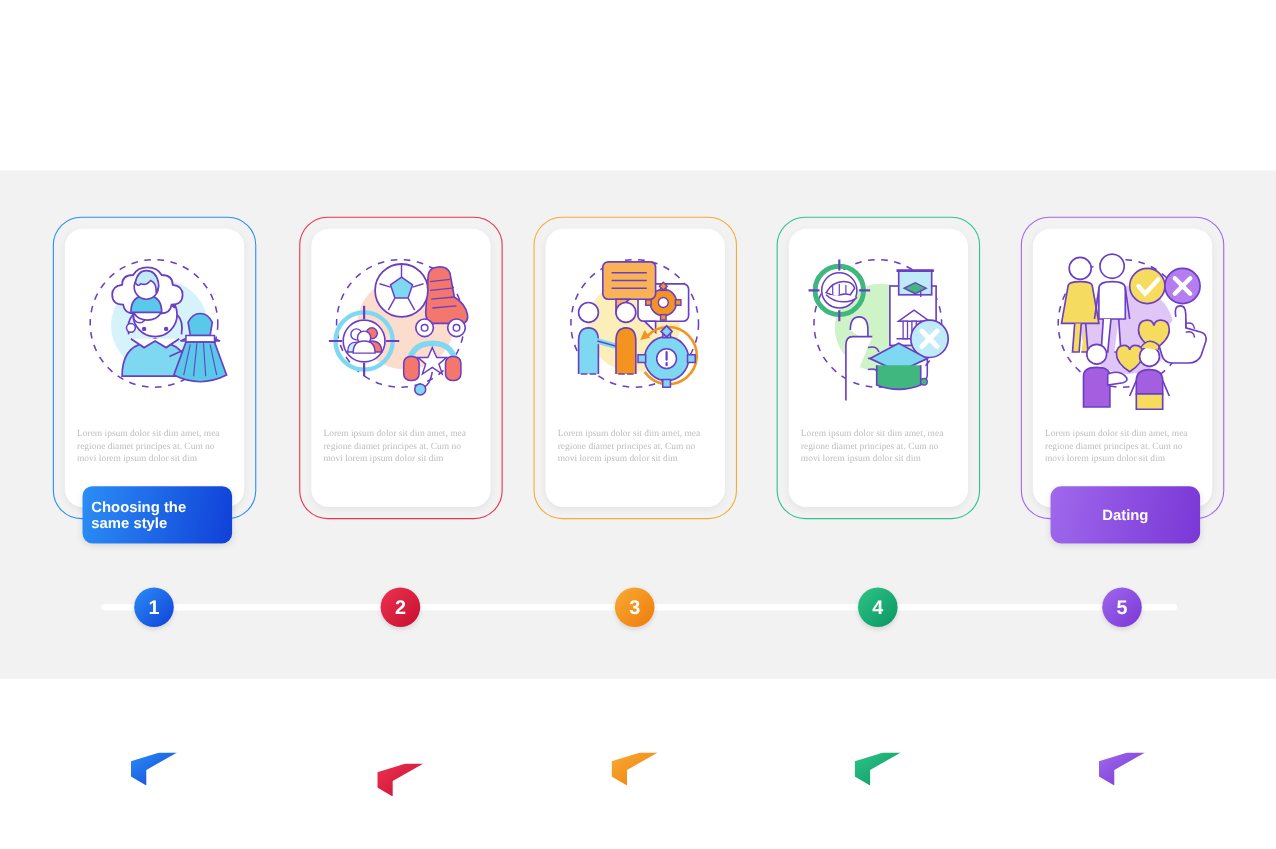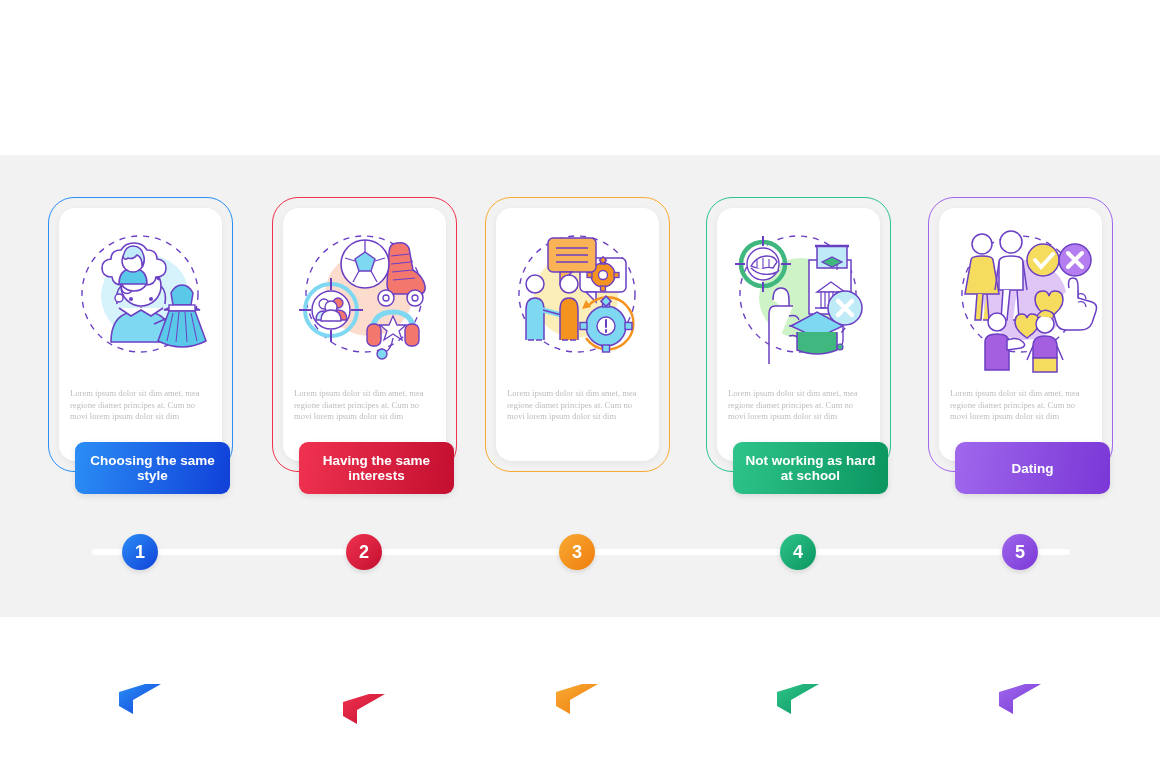--- a/index.html
+++ b/index.html
@@ -56,31 +56,31 @@
     font-family: "Liberation Serif", serif;
     font-size: 8.6px;
     line-height: 11.6px;
     color: #bdbdbd;
     text-align: left;
   }
 
   
   .ribbon {
     position: absolute;
-    width: 155px;
+    width: 136px;
     min-height: 52px;
     border-radius: 9px;
     color: #ffffff;
     font-weight: bold;
     font-size: 13.5px;
     line-height: 15px;
     display: flex;
     align-items: center;
     justify-content: center;
-    text-align: center;
+    text-align: left;
     padding: 5px 8px;
     z-index: 6;
     box-shadow: 0 2px 6px rgba(0,0,0,0.10);
   }
   .ribbon-tail {
     position: absolute;
     width: 42px; height: 30px;
     z-index: 5;
   }
   .ribbon-tail svg { display: block; }
@@ -202,21 +202,20 @@
         <svg width="42" height="30" viewBox="0 0 42 30">
           <defs>
               <linearGradient id="g2t" x1="0" y1="0" x2="1" y2="1">
             <stop offset="0" stop-color="#ef3250"></stop>
                 <stop offset="1" stop-color="#c40f30"></stop>
               </linearGradient>
             </defs>
           <path d="M42 0 L14 16 L14 30 L0 22 L0 8 L26 0 Z" fill="url(#g2t)"></path>
         </svg>
       </div>
-      <div class="ribbon" style="left:27px; top:245px; background:linear-gradient(100deg,#ef3250,#c40f30);">Having the same interests</div>
     </div>
 
     <div class="card-wrap" style="left:485px; --c1:#f8ab34;">
       <div class="outline"></div>
       <div class="panel">
         <div class="illus">
           <svg viewBox="0 0 163 160">
             <circle cx="81" cy="80" r="58" fill="none" stroke="#6b3fc4" stroke-width="1.4" stroke-dasharray="6 6"></circle>
             <ellipse cx="80" cy="82" rx="42" ry="42" fill="#fbeeb8"></ellipse>
             <rect x="84" y="44" width="46" height="34" rx="5" fill="#fff" stroke="#6b3fc4" stroke-width="1.5"></rect>
@@ -315,21 +314,20 @@
         <svg width="42" height="30" viewBox="0 0 42 30">
           <defs>
               <linearGradient id="g4t" x1="0" y1="0" x2="1" y2="1">
             <stop offset="0" stop-color="#2ec48a"></stop>
                 <stop offset="1" stop-color="#0b9560"></stop>
               </linearGradient>
             </defs>
           <path d="M42 0 L14 16 L14 30 L0 22 L0 8 L26 0 Z" fill="url(#g4t)"></path>
         </svg>
       </div>
-      <div class="ribbon" style="left:27px; top:245px; background:linear-gradient(100deg,#2ec48a,#0b9560);">Not working as hard at school</div>
     </div>
 
     <div class="card-wrap" style="left:928px; --c1:#9f68ec;">
       <div class="outline"></div>
       <div class="panel">
         <div class="illus">
           <svg viewBox="0 0 163 160">
             <circle cx="81" cy="80" r="58" fill="none" stroke="#6b3fc4" stroke-width="1.4" stroke-dasharray="6 6"></circle>
             <ellipse cx="86" cy="86" rx="42" ry="40" fill="#dfc6f7"></ellipse>
             <circle cx="43" cy="30" r="10" fill="#fff" stroke="#6b3fc4" stroke-width="1.5"></circle>

